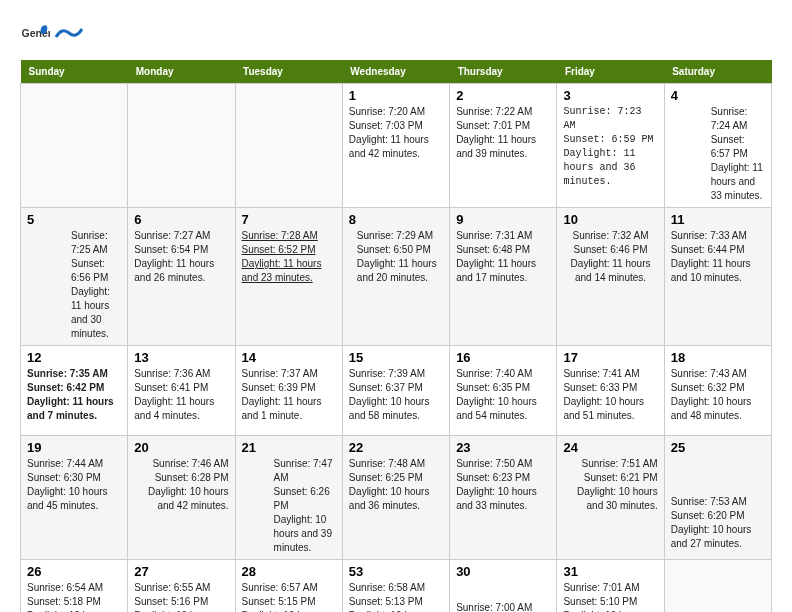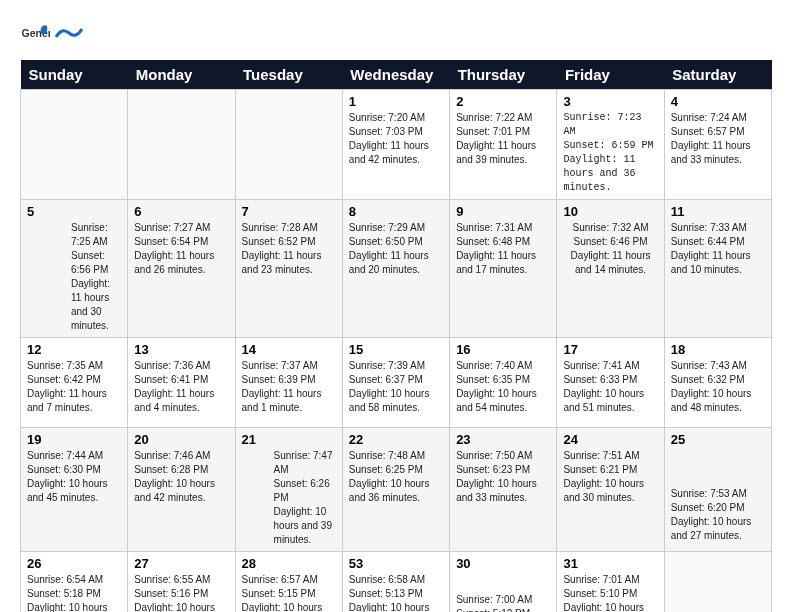--- a/index.html
+++ b/index.html
@@ -46,25 +46,25 @@
     .location {
       font-size: 16px;
       color: #555;
     }
     .calendar {
       width: 100%;
       border-collapse: collapse;
       font-size: 11px;
     }
     .calendar th {
-      background-color: #0f172a;
+      background-color: #4d7c0f;
       color: #fff;
       text-align: left;
       padding: 6px 8px;
-      font-size: 15px;
+      font-size: 10px;
       font-weight: bold;
     }
     .calendar td {
       border: 1px solid #ccc;
       vertical-align: top;
       padding: 4px 6px;
       width: calc(100% / 7);
       height: 90px;
       background: #fff;
     }
@@ -142,47 +142,47 @@
 Daylight: 11 hours and 39 minutes.</div>
         </td>
         <td>
           <div class="day-number">3</div>
           <div class="day-info" style="white-space: pre-line; font-family: Liberation Mono, monospace;">Sunrise: 7:23 AM
 Sunset: 6:59 PM
 Daylight: 11 hours and 36 minutes.</div>
         </td>
         <td>
           <div class="day-number">4</div>
-          <div class="day-info" style="white-space: pre-line;">Sunrise: 7:24 AM
+          <div class="day-info" style="white-space: pre-line; margin-left: 40px;">Sunrise: 7:24 AM
 Sunset: 6:57 PM
 Daylight: 11 hours and 33 minutes.</div>
         </td>
       </tr>
       <tr>
         <td>
           <div class="day-number">5</div>
           <div class="day-info" style="white-space: pre-line; margin-left: 44px;">Sunrise: 7:25 AM
 Sunset: 6:56 PM
 Daylight: 11 hours and 30 minutes.</div>
         </td>
         <td>
           <div class="day-number">6</div>
           <div class="day-info" style="white-space: pre-line;">Sunrise: 7:27 AM
 Sunset: 6:54 PM
 Daylight: 11 hours and 26 minutes.</div>
         </td>
         <td>
           <div class="day-number">7</div>
-          <div class="day-info" style="white-space: pre-line;">Sunrise: 7:28 AM
+          <div class="day-info" style="white-space: pre-line; text-decoration: underline;">Sunrise: 7:28 AM
 Sunset: 6:52 PM
 Daylight: 11 hours and 23 minutes.</div>
         </td>
         <td>
           <div class="day-number">8</div>
-          <div class="day-info" style="white-space: pre-line;">Sunrise: 7:29 AM
+          <div class="day-info" style="white-space: pre-line; margin-left: 8px;">Sunrise: 7:29 AM
 Sunset: 6:50 PM
 Daylight: 11 hours and 20 minutes.</div>
         </td>
         <td>
           <div class="day-number">9</div>
           <div class="day-info" style="white-space: pre-line;">Sunrise: 7:31 AM
 Sunset: 6:48 PM
 Daylight: 11 hours and 17 minutes.</div>
         </td>
         <td>
@@ -194,21 +194,21 @@
         <td>
           <div class="day-number">11</div>
           <div class="day-info" style="white-space: pre-line;">Sunrise: 7:33 AM
 Sunset: 6:44 PM
 Daylight: 11 hours and 10 minutes.</div>
         </td>
       </tr>
       <tr>
         <td>
           <div class="day-number">12</div>
-          <div class="day-info" style="white-space: pre-line;">Sunrise: 7:35 AM
+          <div class="day-info" style="white-space: pre-line; font-weight: bold;">Sunrise: 7:35 AM
 Sunset: 6:42 PM
 Daylight: 11 hours and 7 minutes.</div>
         </td>
         <td>
           <div class="day-number">13</div>
           <div class="day-info" style="white-space: pre-line;">Sunrise: 7:36 AM
 Sunset: 6:41 PM
 Daylight: 11 hours and 4 minutes.</div>
         </td>
         <td>
@@ -244,21 +244,21 @@
       </tr>
       <tr>
         <td>
           <div class="day-number">19</div>
           <div class="day-info" style="white-space: pre-line;">Sunrise: 7:44 AM
 Sunset: 6:30 PM
 Daylight: 10 hours and 45 minutes.</div>
         </td>
         <td>
           <div class="day-number">20</div>
-          <div class="day-info" style="white-space: pre-line;">Sunrise: 7:46 AM
+          <div class="day-info" style="white-space: pre-line; text-align: right;">Sunrise: 7:46 AM
 Sunset: 6:28 PM
 Daylight: 10 hours and 42 minutes.</div>
         </td>
         <td>
           <div class="day-number">21</div>
           <div class="day-info" style="white-space: pre-line; margin-left: 32px;">Sunrise: 7:47 AM
 Sunset: 6:26 PM
 Daylight: 10 hours and 39 minutes.</div>
         </td>
         <td>
@@ -268,21 +268,21 @@
 Daylight: 10 hours and 36 minutes.</div>
         </td>
         <td>
           <div class="day-number">23</div>
           <div class="day-info" style="white-space: pre-line;">Sunrise: 7:50 AM
 Sunset: 6:23 PM
 Daylight: 10 hours and 33 minutes.</div>
         </td>
         <td>
           <div class="day-number">24</div>
-          <div class="day-info" style="white-space: pre-line;">Sunrise: 7:51 AM
+          <div class="day-info" style="white-space: pre-line; text-align: right;">Sunrise: 7:51 AM
 Sunset: 6:21 PM
 Daylight: 10 hours and 30 minutes.</div>
         </td>
         <td>
           <div class="day-number">25</div>
           <div class="day-info" style="white-space: pre-line; margin-top: 40px;">Sunrise: 7:53 AM
 Sunset: 6:20 PM
 Daylight: 10 hours and 27 minutes.</div>
         </td>
       </tr>

